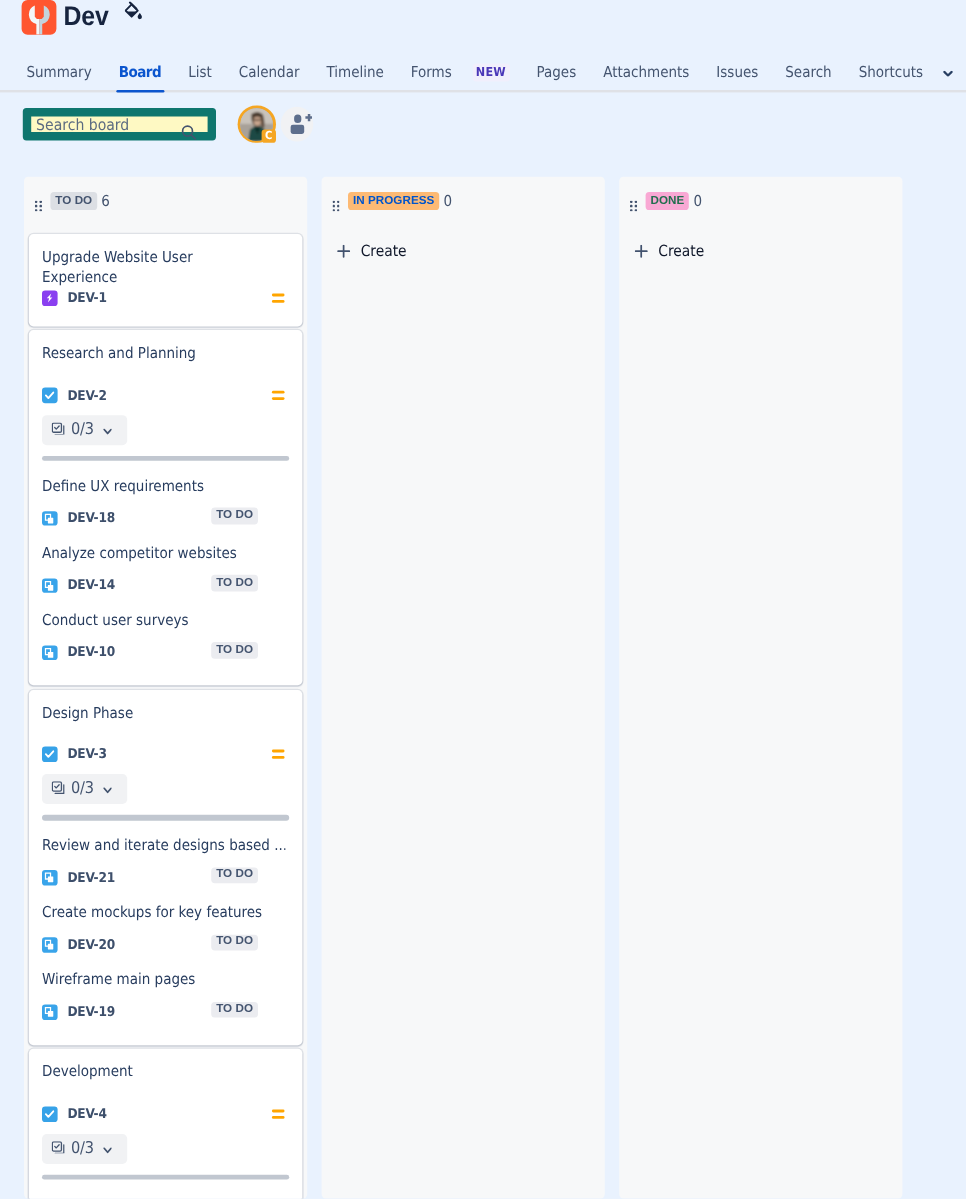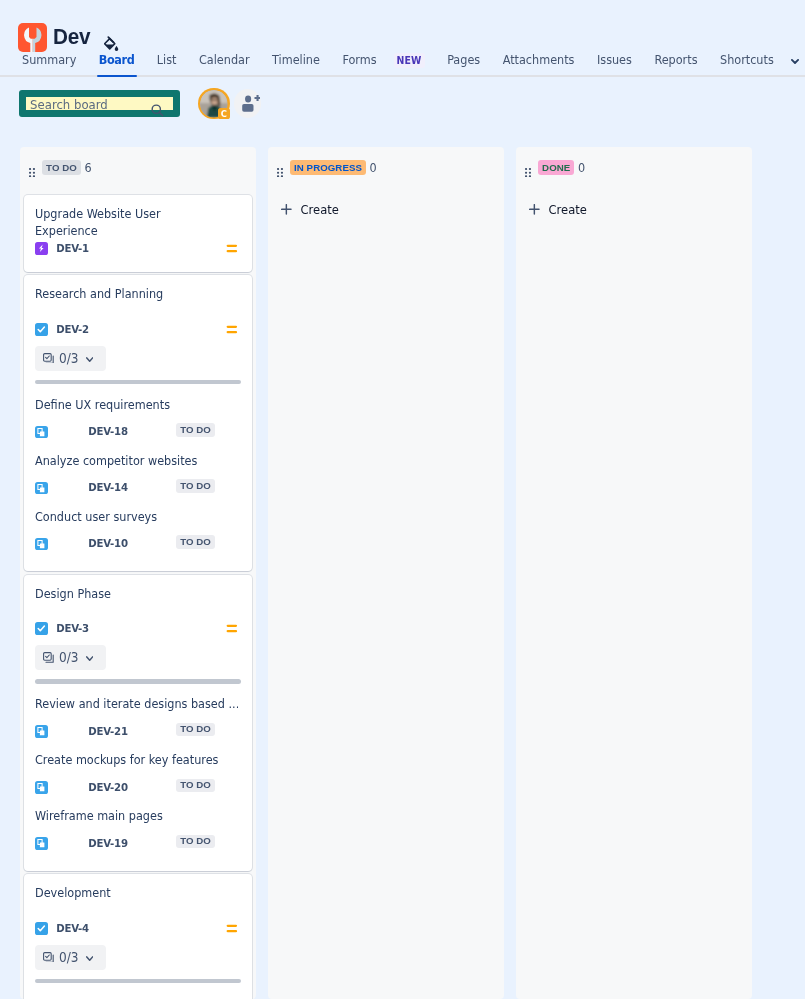--- a/index.html
+++ b/index.html
@@ -7,21 +7,21 @@
   body{
     width:805px;height:999px;overflow:hidden;
     background:#e9f2fe;
     font-family:"Liberation Sans", sans-serif;
     color:#172b4d;
     -webkit-font-smoothing:antialiased;
   }
   .app{width:805px;height:999px;position:relative;}
 
   
-  .proj-head{display:flex;align-items:flex-end;height:52.3px;padding-left:18px;}
+  .proj-head{display:flex;align-items:flex-start;height:52.3px;padding-left:18px;}
   .proj-logo{width:29px;height:29px;border-radius:5px;background:#ff5630;
     display:flex;align-items:flex-start;justify-content:center;flex:none;
     overflow:hidden;position:relative;}
   .proj-name{font-size:22.5px;font-weight:700;letter-spacing:-0.2px;color:#16243f;
     margin-left:6px;line-height:29px;transform:scaleX(0.92);transform-origin:left center;
     position:relative;top:-1px;}
   .proj-customize{margin-left:10.5px;display:flex;align-items:center;cursor:pointer;
     position:relative;top:0.5px;}
 
   
@@ -97,21 +97,21 @@
   .children-pill{display:inline-flex;align-items:center;height:25px;background:#f1f2f4;
     border-radius:4px;padding:0 13.2px 0 8px;margin-top:10.3px;cursor:pointer;}
   .children-pill .cnt{font-family:"DejaVu Sans",sans-serif;font-stretch:condensed;font-size:13.5px;
     letter-spacing:-0.1px;color:#44546f;margin-left:4.9px;line-height:13px;}
   .children-pill .chev{margin-left:7.5px;display:flex;position:relative;top:1.3px;}
   .progressbar{height:4.4px;border-radius:2.5px;background:#c1c7d0;margin-top:8.8px;}
   .subtask{padding-top:13.5px;}
   .progressbar + .subtask{padding-top:11.6px;}
   .subtask-title{font-family:"DejaVu Sans",sans-serif;font-stretch:condensed;font-size:12.5px;letter-spacing:0px;line-height:17.5px;color:#273c5e;margin-bottom:12.4px;
     white-space:nowrap;overflow:hidden;text-overflow:clip;max-width:203px;}
-  .subtask-meta{display:flex;align-items:center;height:12.6px;gap:32px;}
+  .subtask-meta{display:flex;align-items:center;height:12.6px;}
   .st-status{margin-left:auto;font-size:9.7px;font-weight:700;letter-spacing:0.05px;
     color:#44546f;background:#ebecf0;border-radius:3px;padding:1.4px 4.1px;line-height:10.7px;
     margin-right:26px;position:relative;top:-1.7px;}
 </style>
 </head>
 <body>
 
 <div class="app">
 
   <div class="proj-head">
@@ -168,21 +168,21 @@
       <div class="tab">
         <span>Pages</span>
       </div>
       <div class="tab">
         <span>Attachments</span>
       </div>
       <div class="tab">
         <span>Issues</span>
       </div>
       <div class="tab">
-        <span>Reports</span>
+        <span>Search</span>
       </div>
       <div class="tab">
         <span>Shortcuts</span>
         <span class="chev">
           <svg width="8" height="4.9" viewBox="0 0 8 4.9">
             <path d="M0.9 0.9 L4 4 L7.1 0.9" fill="none" stroke="#283f62" stroke-width="1.8" stroke-linecap="round" stroke-linejoin="round"></path>
           </svg>
         </span>
       </div>
     </div>

